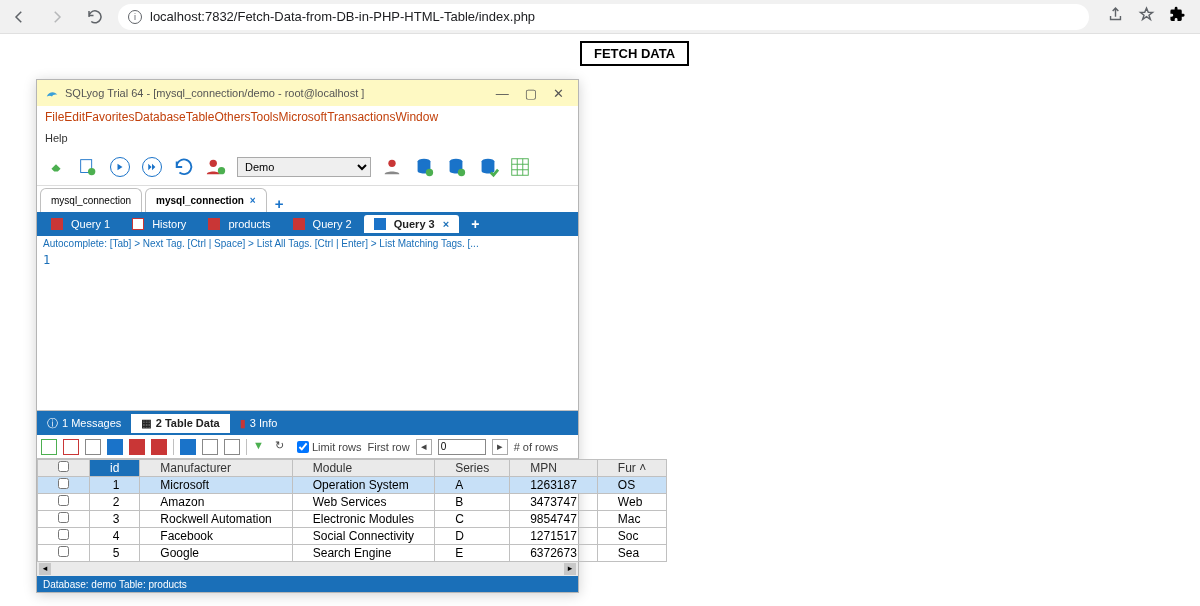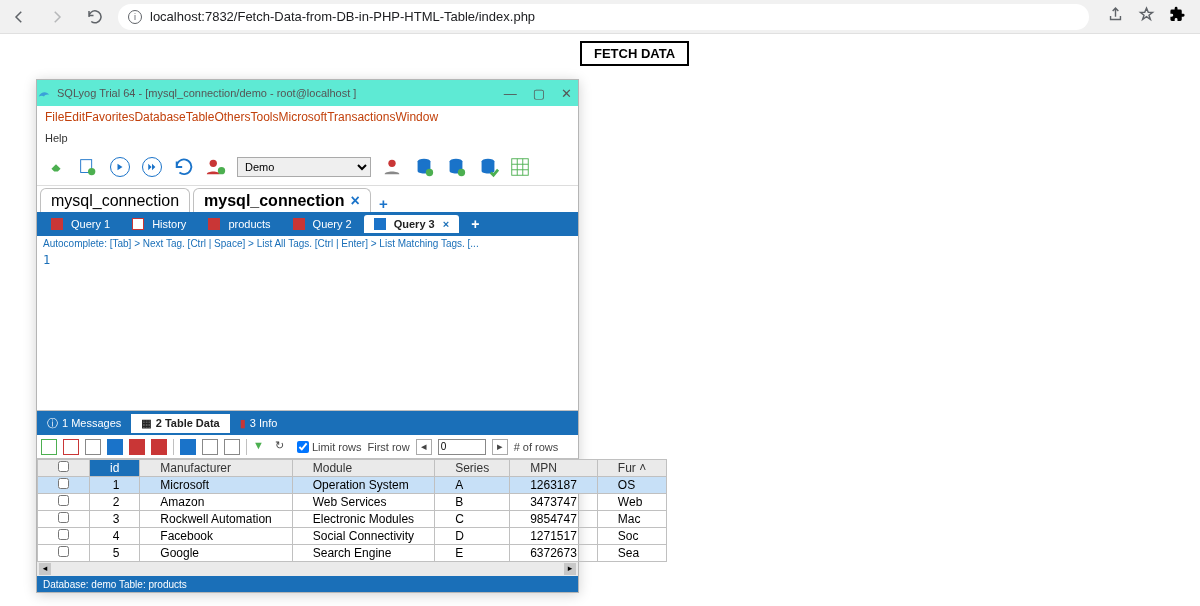--- a/index.html
+++ b/index.html
@@ -6,35 +6,35 @@
 body { background:#fff; width:1200px; height:606px; position:relative; overflow:hidden;}
 .chrome-bar { height:34px; background:#f1f1f1; border-bottom:1px solid #e0e0e0; display:flex; align-items:center; padding:0 8px; gap:12px;}
 .chrome-bar .nav { display:flex; gap:16px; align-items:center;}
 .chrome-bar svg { width:18px; height:18px; stroke:#5f6368; fill:none; stroke-width:2;}
 .addr { flex:1; height:26px; background:#fff; border-radius:13px; display:flex; align-items:center; padding:0 10px; gap:8px; font-size:13px; color:#202124;}
 .addr .info { width:14px; height:14px; border:1.5px solid #5f6368; border-radius:50%; display:flex; align-items:center; justify-content:center; font-size:9px; color:#5f6368;}
 .chrome-right { display:flex; gap:14px; align-items:center; padding:0 6px;}
 .page { position:relative; height:404px;}
 .fetch-btn { position:absolute; top:7px; left:580px; border:2px solid #000; background:#fff; padding:3px 12px; font-size:13px; font-weight:bold; cursor:pointer;}
 .sqlyog { position:absolute; top:45px; left:36px; width:543px; height:514px; background:#fff; border:1px solid #b5b5b5; box-shadow:0 2px 12px rgba(0,0,0,0.18); display:flex; flex-direction:column;}
-.titlebar { height:26px; display:flex; align-items:center; justify-content:space-between; padding:0 0; background:#5eead4;}
+.titlebar { height:26px; display:flex; align-items:center; justify-content:space-between; padding:0 8px; background:#fef9c3;}
 .titlebar .left { display:flex; align-items:center; gap:6px;}
 .titlebar .left .dolphin { width:14px; height:14px; }
 .titlebar .title { font-size:11px; color:#555;}
 .titlebar .wc { display:flex; gap:16px; align-items:center; padding-right:6px;}
 .titlebar .wc span { font-size:13px; color:#555; cursor:pointer;}
 .menubar { height:22px; display:flex; align-items:center; padding:0 8px; gap:0; font-size:12px; color:#c2410c;}
 .menubar span { cursor:pointer;}
 .menubar2 { height:20px; display:flex; align-items:center; padding:0 8px; font-size:11px; color:#333;}
 .toolbar { height:38px; display:flex; align-items:center; padding:0 8px; gap:10px; border-bottom:1px solid #ddd;}
 .tool-ic { width:22px; height:22px; display:flex; align-items:center; justify-content:center; cursor:pointer;}
 .circ { width:20px; height:20px; border:1.5px solid #1a73c9; border-radius:50%; display:flex; align-items:center; justify-content:center;}
 .db-select { width:134px; height:20px; border:1px solid #aaa; font-size:11px; padding:1px 3px;}
 .conn-tabs { height:26px; display:flex; align-items:flex-end; position:relative;}
-.conn-tab { border:1px solid #c0c0c0; border-bottom:none; border-radius:6px 6px 0 0; padding:3px 10px; font-size:16px; margin-left:3px; height:24px; display:flex; align-items:center; gap:6px; background:#fff;}
+.conn-tab { border:1px solid #c0c0c0; border-bottom:none; border-radius:6px 6px 0 0; padding:3px 10px; font-size:10px; margin-left:3px; height:24px; display:flex; align-items:center; gap:6px; background:#fff;}
 .conn-tab.active { font-weight:bold;}
 .conn-tab .x { color:#1a73c9; cursor:pointer;}
 .conn-plus { margin-left:8px; color:#1a73c9; font-size:15px; font-weight:bold; cursor:pointer;}
 .query-tabs { height:24px; background:#1a6fb8; display:flex; align-items:center; padding:0 4px; gap:2px;}
 .qtab { color:#fff; font-size:11px; padding:3px 10px; display:flex; align-items:center; gap:8px; cursor:pointer;}
 .qtab.active { background:#fff; color:#222; border-radius:3px 3px 0 0; font-weight:bold;}
 .qtab .ic { width:12px; height:12px; background:#c93636; display:inline-block;}
 .qtab.active .ic { background:#1a73c9;}
 .q-hint { font-size:10px; color:#1a6fb8; padding:2px 6px;}
 .editor { flex:1; background:#fff; font-family:Consolas,monospace; font-size:12px; padding:2px 6px; color:#1a6fb8; border-bottom:1px solid #c0c0c0; min-height:160px;}

